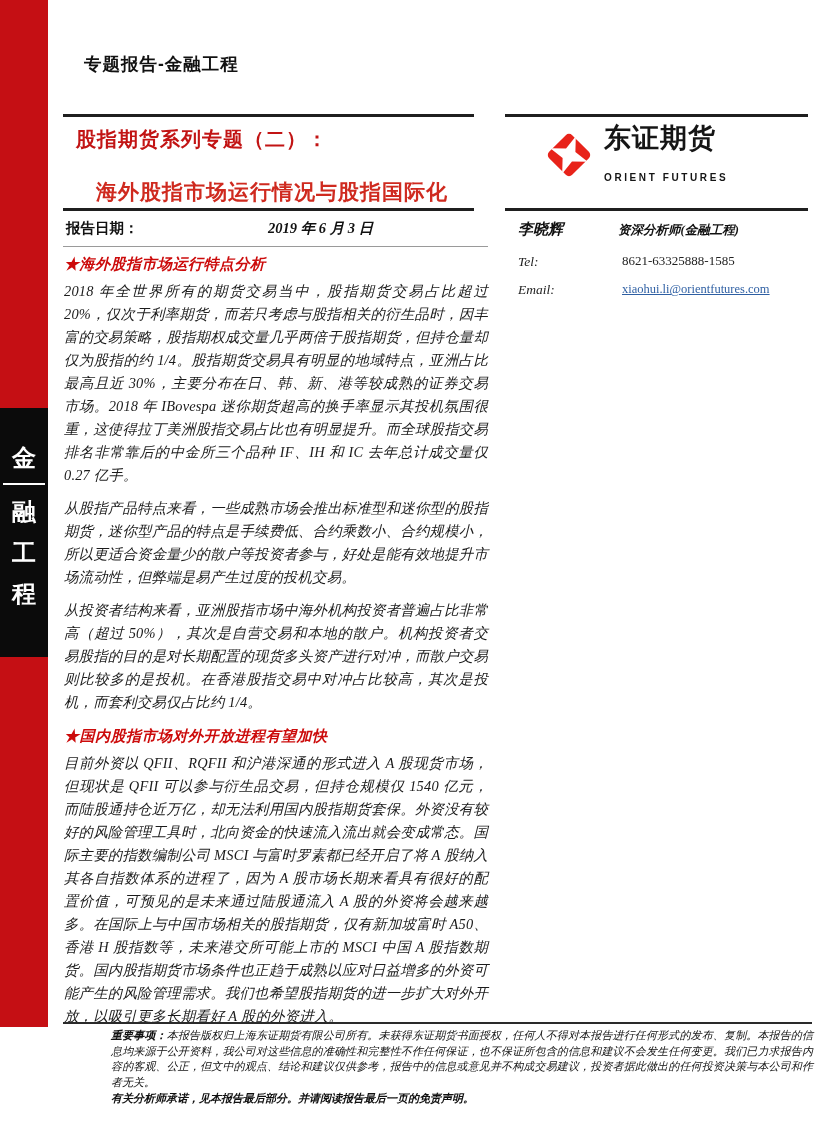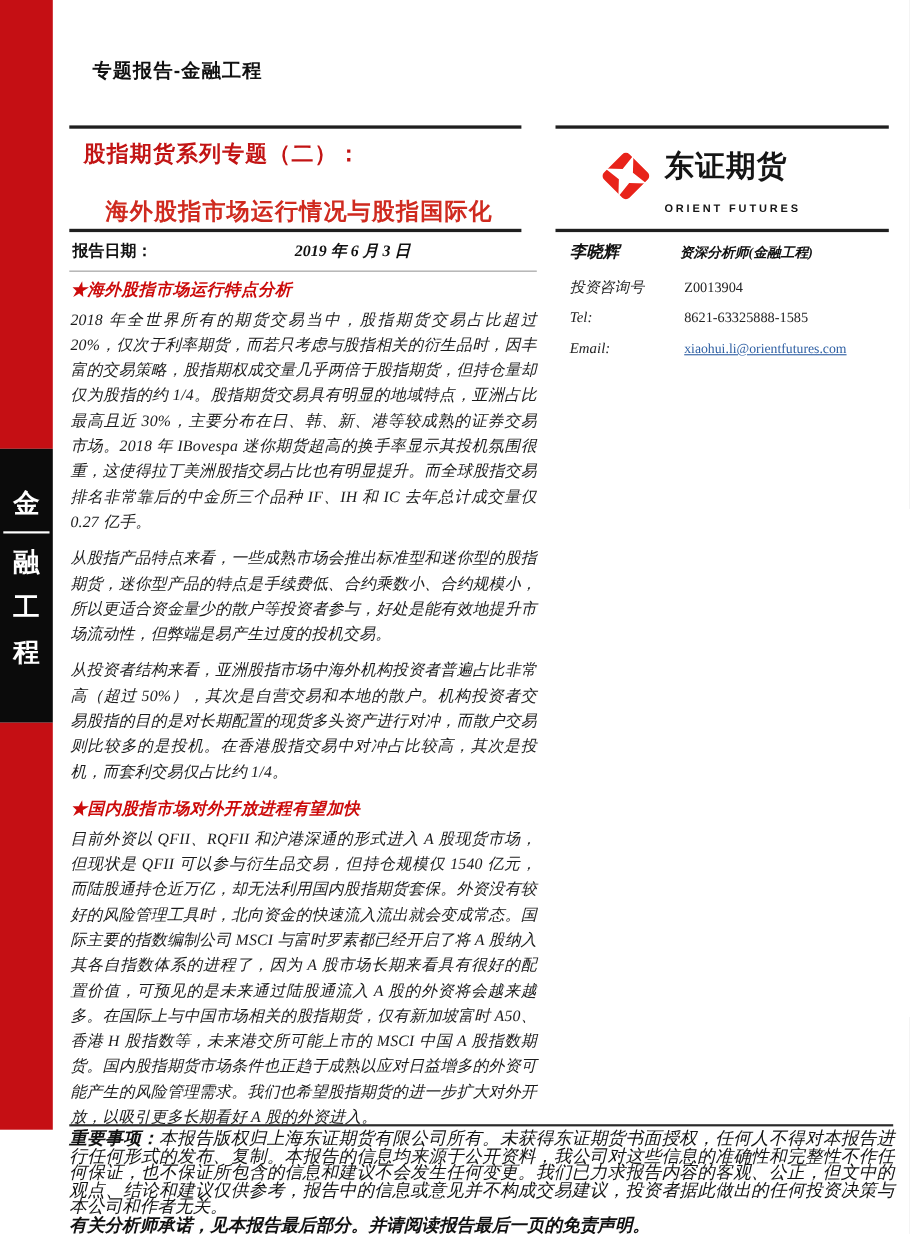--- a/index.html
+++ b/index.html
@@ -26,21 +26,21 @@
   .title1 { position:absolute; left:76px; top:126px; font-family:"Liberation Sans",sans-serif;
             font-weight:bold; font-size:20px; color:#c21414; letter-spacing:1px; }
   .title2 { position:absolute; left:96px; top:178px; font-family:"Liberation Sans",sans-serif;
             font-weight:bold; font-size:21px; color:#cf2a1f; letter-spacing:1px; }
   .date-row { position:absolute; left:66px; top:219px; width:420px; }
   .date-label { font-weight:bold; font-size:14.5px; color:#111; }
   .date-value { position:absolute; left:202px; top:0; font-weight:bold; font-style:italic;
                 font-size:14.5px; color:#111; }
   
   .logo { position:absolute; left:540px; top:124px; width:270px; height:72px;
-          display:flex; align-items:flex-end; }
+          display:flex; align-items:flex-start; }
   .logo-txt { margin-left:6px; }
   .logo-cn { font-family:"Liberation Sans",sans-serif; font-weight:bold; font-size:27px;
              color:#151515; letter-spacing:1px; line-height:1.1; }
   .logo-en { font-family:"Liberation Sans",sans-serif; font-weight:bold; font-size:10px;
              color:#151515; letter-spacing:2.6px; margin-top:18px; }
   
   .analyst { position:absolute; left:518px; top:220px; width:296px; }
   .a-row { position:relative; height:28px; }
   .a-name { font-weight:bold; font-style:italic; font-size:15px; color:#111; }
   .a-title { position:absolute; left:100px; top:2px; font-weight:bold; font-style:italic;
@@ -53,22 +53,22 @@
   .content { position:absolute; left:64px; top:254px; width:424px; }
   .content h2 { font-size:15px; line-height:20px; color:#cc0b0b; font-weight:bold;
                 font-style:italic; margin-bottom:6px; letter-spacing:0.5px; }
   .content h2.second { margin-top:12px; }
   .content p { font-size:14.4px; line-height:23px; letter-spacing:0.2px; color:#1b1b1b;
                font-style:italic; text-align:justify; text-justify:inter-ideograph;
                margin-bottom:10px; }
   
   .footer-rule { position:absolute; left:63px; top:1022px; width:749px; height:2px; background:#2a2a2a; }
   .footer { position:absolute; left:63px; top:1028px; width:750px; }
-  .footer p { font-size:16px; line-height:15.6px; color:#111; font-style:italic;
-              text-align:justify; }
+  .footer p { font-size:11px; line-height:15.6px; color:#111; font-style:italic;
+              text-align:justify;margin-left:48px; }
   .footer .bold { font-weight:bold; }
   .footer .promise { font-weight:bold; margin-top:1px; text-align:left; }
 </style>
 </head>
 <body>
 
 <div class="page">
 
   <div class="side-red-top"></div>
   <div class="side-black">
@@ -109,24 +109,20 @@
     <span class="date-value">2019 年 6 月 3 日</span>
   </div>
   <div class="rule thin" style="left:63px; top:246px; width:425px; height:1px;"></div>
 
   <div class="analyst">
     <div class="a-row" style="height:32px;">
       <span class="a-name">李晓辉</span>
       <span class="a-title">资深分析师(金融工程)</span>
     </div>
     <div class="a-row">
-      <span class="a-label">投资咨询号</span>
-      <span class="a-value">Z0013904</span>
-    </div>
-    <div class="a-row">
       <span class="a-label">Tel:</span>
       <span class="a-value">8621-63325888-1585</span>
     </div>
     <div class="a-row">
       <span class="a-label">Email:</span>
       <span class="a-value"><a class="a-link">xiaohui.li@orientfutures.com</a></span>
     </div>
   </div>
 
   <div class="content">

